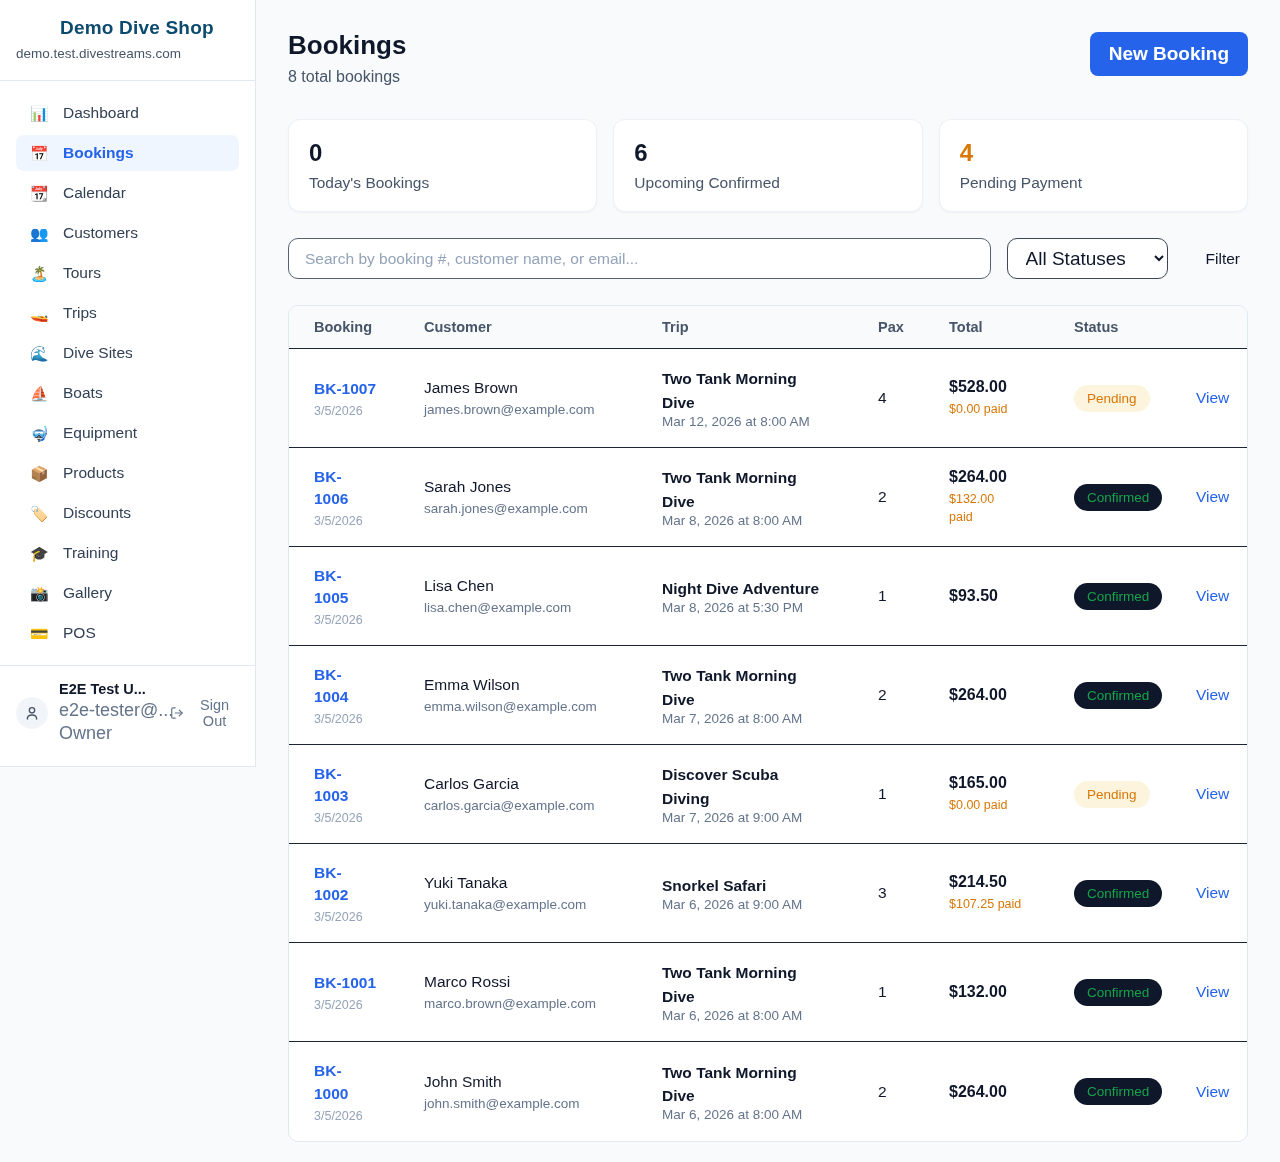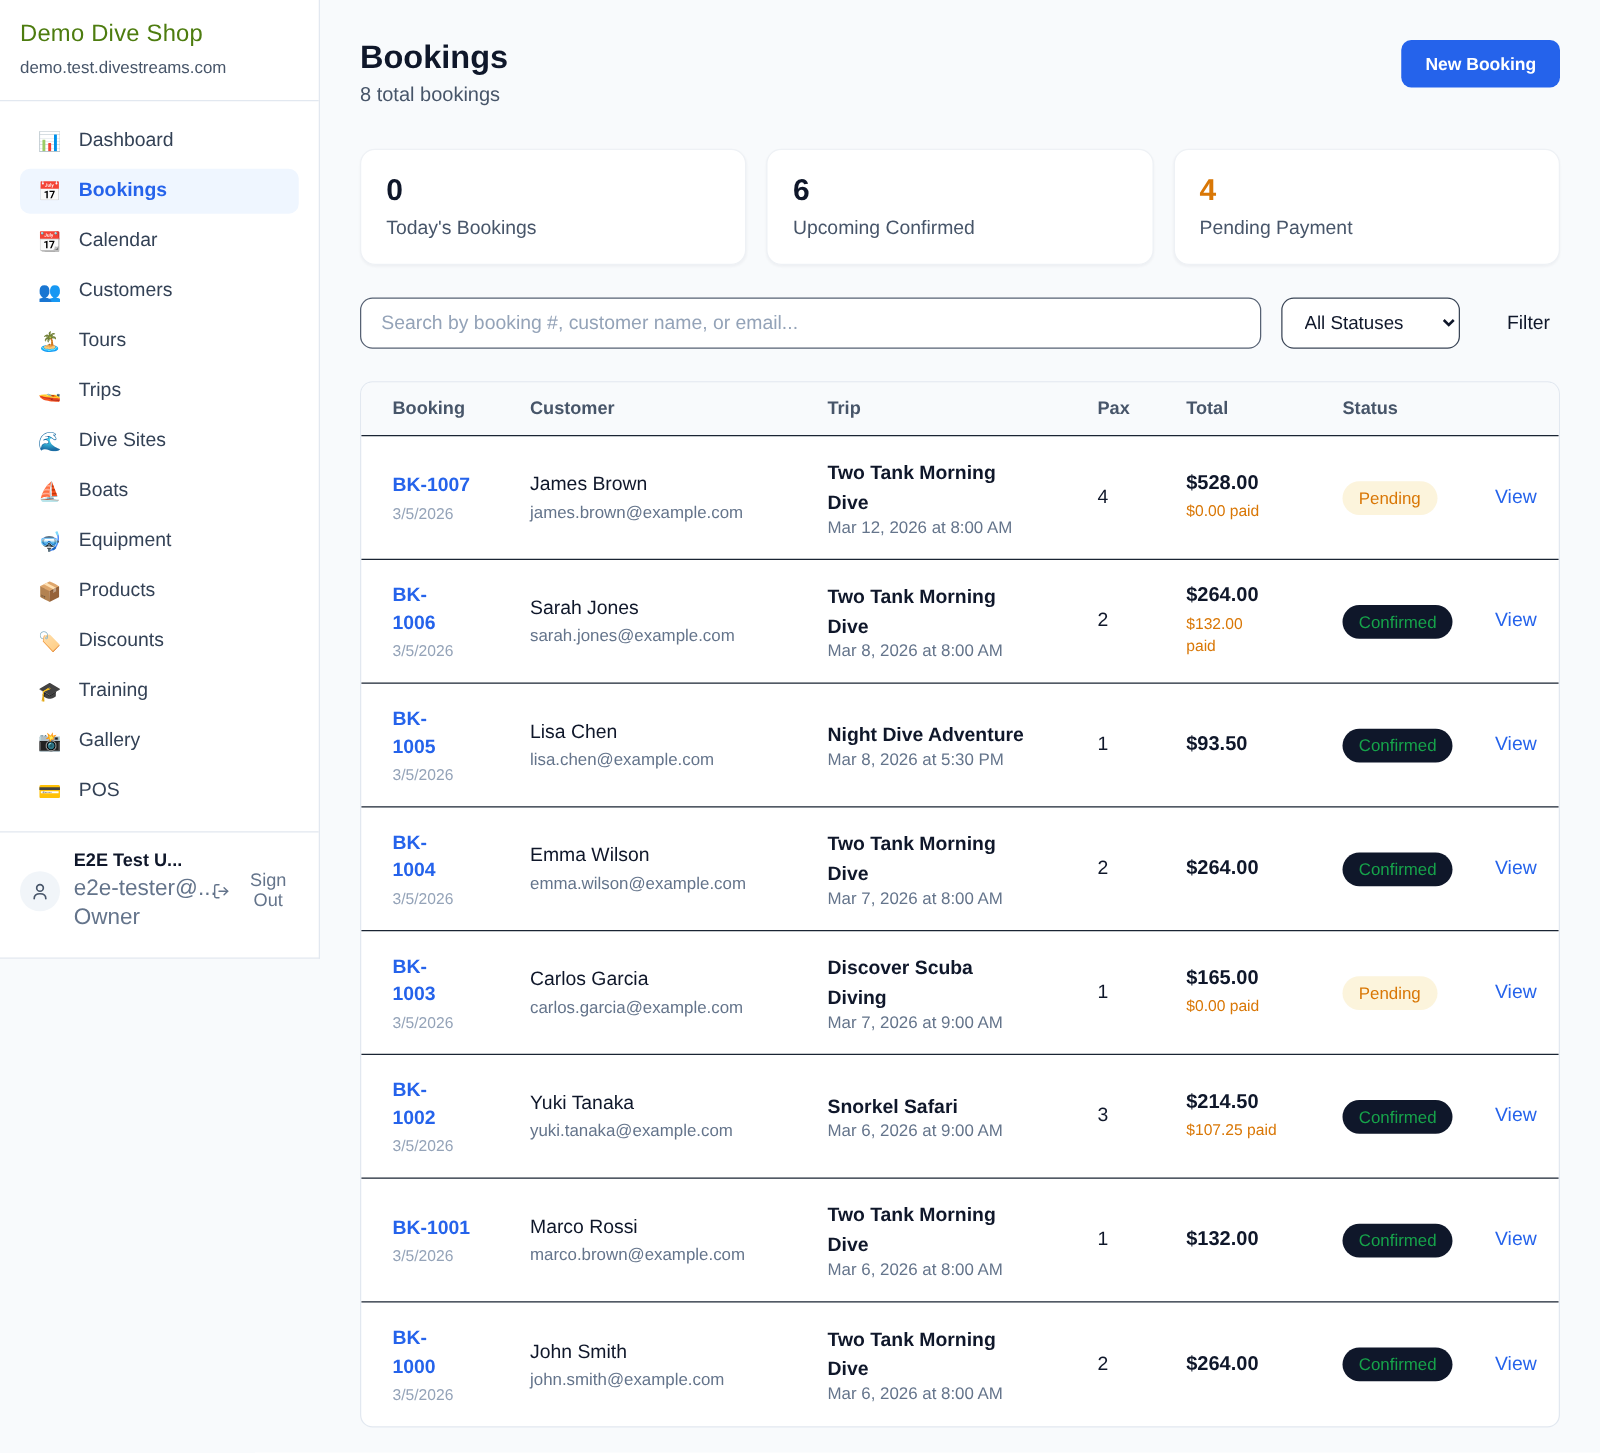--- a/index.html
+++ b/index.html
@@ -13,21 +13,21 @@
   }
 
   
   .sidebar {
     position: absolute; top: 0; left: 0; width: 256px;
     background: #ffffff;
     border-right: 1px solid #e2e8f0;
     border-bottom: 1px solid #e2e8f0;
   }
   .brand { padding: 17px 16px 19px 16px; border-bottom: 1px solid #e2e8f0; }
-  .brand-name { color: #4d7c0f; font-size: 19px; font-weight: 400; letter-spacing: 0.2px; }
+  .brand-name { color: #0c4a6e; font-size: 19px; font-weight: 700; letter-spacing: 0.2px; margin-left: 44px; }
   .brand-domain { margin-top: 7px; font-size: 13.5px; color: #475569; }
   .nav { padding: 14px 16px 10px 16px; }
   .nav-item {
     display: flex; align-items: center; gap: 13px;
     padding: 9px 14px; margin-bottom: 4px;
     border-radius: 8px; cursor: pointer;
     font-size: 15.5px; color: #334155;
   }
   .nav-item .nav-icon { width: 20px; text-align: center; font-size: 15px; line-height: 1; }
   .nav-item.active { background: #eff6ff; color: #2563eb; font-weight: 600; }
@@ -49,21 +49,21 @@
     font-family: inherit;
   }
 
   
   .main { position: absolute; left: 256px; top: 0; width: 1024px; padding: 30px 32px 32px 32px; }
   .page-header { display: flex; align-items: flex-start; justify-content: space-between; }
   .page-title { font-size: 26px; font-weight: 700; color: #0f172a; }
   .page-subtitle { margin-top: 7px; font-size: 16px; color: #475569; }
   .btn-primary {
     background: #2563eb; color: #fff; border: none; border-radius: 8px;
-    padding: 11px 19px; font-size: 14px; font-weight: 600; cursor: pointer;
+    padding: 11px 19px; font-size: 19px; font-weight: 600; cursor: pointer;
     font-family: inherit; margin-top: 2px;
   }
 
   
   .stats { margin-top: 33px; display: grid; grid-template-columns: 1fr 1fr 1fr; gap: 16px; }
   .stat-card {
     background: #fff; border: 1px solid #eef1f5; border-radius: 12px;
     padding: 19px 20px; box-shadow: 0 1px 2px rgba(15,23,42,0.04);
   }
   .stat-value { font-size: 24px; font-weight: 700; color: #0f172a; }
@@ -74,21 +74,21 @@
   .filter-row { margin-top: 26px; display: flex; align-items: center; }
   .search-input {
     flex: 1; height: 41px; border: 1px solid #566173; border-radius: 10px;
     padding: 0 16px; font-size: 15.5px; font-family: inherit; color: #0f172a;
     background: #fff; outline: none;
   }
   .search-input::placeholder { color: #94a3b8; }
   .status-select {
     margin-left: 16px; height: 41px; min-width: 143px;
     border: 1.5px solid #3b4657; border-radius: 10px;
-    padding: 0 10px 0 14px; font-size: 15px; font-family: inherit; color: #0f172a;
+    padding: 0 24px 0 14px; font-size: 19px; font-family: inherit; color: #0f172a;
     background: #fff;
   }
   .filter-btn {
     margin-left: 30px; background: none; border: none; font-family: inherit;
     font-size: 15.5px; color: #0f172a; cursor: pointer; padding: 4px 8px;
   }
 
   
   .table-card {
     margin-top: 26px; background: #fff;

